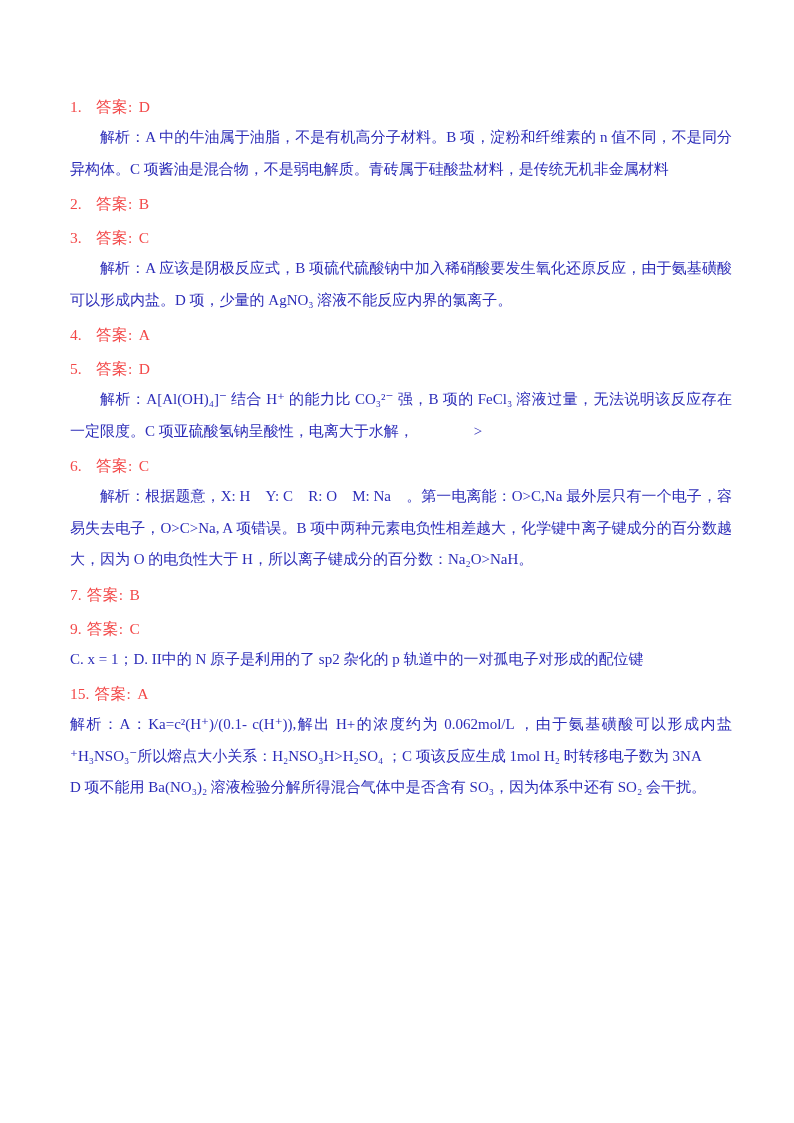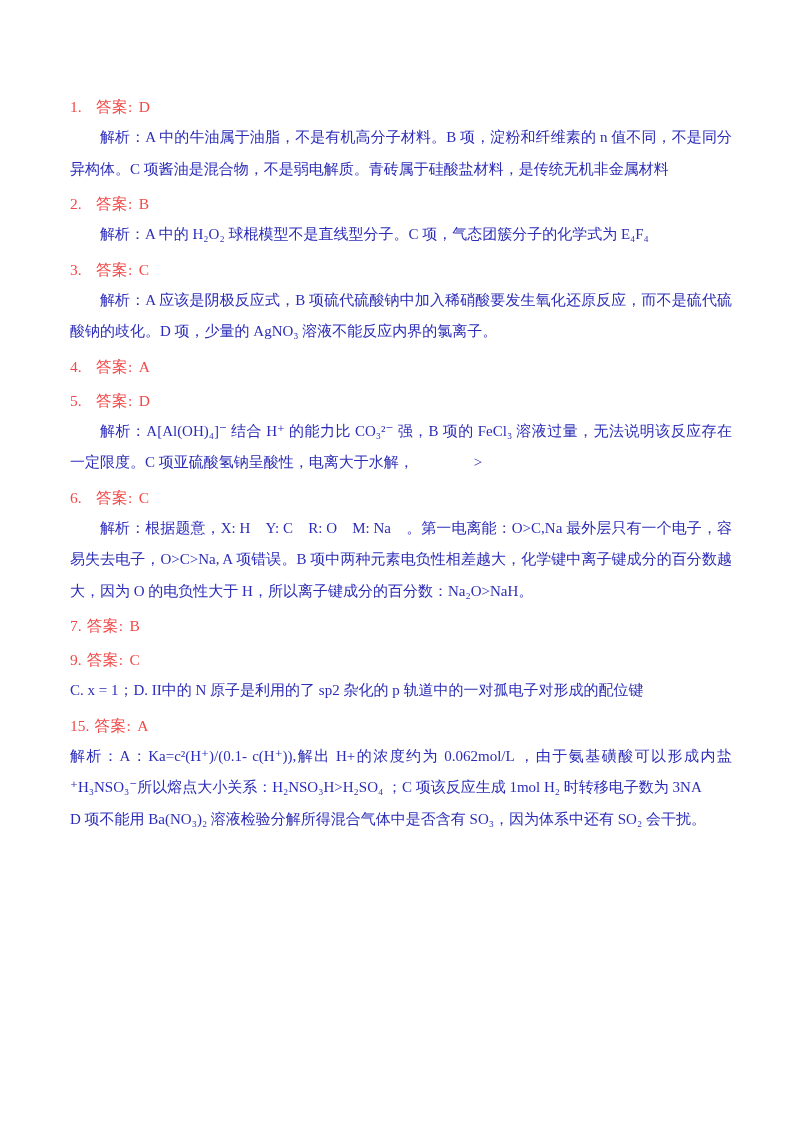--- a/index.html
+++ b/index.html
@@ -48,26 +48,25 @@
 
 <div class="page">
 
   <div class="item wide-num">
     <div class="hdr"><span class="num">1.</span><span class="lbl">答案:</span><span class="letter">D</span></div>
     <p class="exp indent">解析：A 中的牛油属于油脂，不是有机高分子材料。B 项，淀粉和纤维素的 n 值不同，不是同分异构体。C 项酱油是混合物，不是弱电解质。青砖属于硅酸盐材料，是传统无机非金属材料</p>
   </div>
 
   <div class="item wide-num">
     <div class="hdr"><span class="num">2.</span><span class="lbl">答案:</span><span class="letter">B</span></div>
-    <p class="exp indent">解析：A 中的 H₂O₂ 球棍模型不是直线型分子。C 项，气态团簇分子的化学式为 E₄F₄</p>
   </div>
 
   <div class="item wide-num">
     <div class="hdr"><span class="num">3.</span><span class="lbl">答案:</span><span class="letter">C</span></div>
-    <p class="exp indent">解析：A 应该是阴极反应式，B 项硫代硫酸钠中加入稀硝酸要发生氧化还原反应，而不是硫代硫酸钠的歧化。D 项，少量的 AgNO₃ 溶液不能反应内界的氯离子。</p>
+    <p class="exp indent">解析：A 应该是阴极反应式，B 项硫代硫酸钠中加入稀硝酸要发生氧化还原反应，由于氨基磺酸可以形成内盐。D 项，少量的 AgNO₃ 溶液不能反应内界的氯离子。</p>
   </div>
 
   <div class="item wide-num">
     <div class="hdr"><span class="num">4.</span><span class="lbl">答案:</span><span class="letter">A</span></div>
   </div>
 
   <div class="item wide-num">
     <div class="hdr"><span class="num">5.</span><span class="lbl">答案:</span><span class="letter">D</span></div>
     <p class="exp indent">解析：A[Al(OH)₄]⁻ 结合 H⁺ 的能力比 CO₃²⁻ 强，B 项的 FeCl₃ 溶液过量，无法说明该反应存在一定限度。C 项亚硫酸氢钠呈酸性，电离大于水解，　　　　&gt;</p>
   </div>

